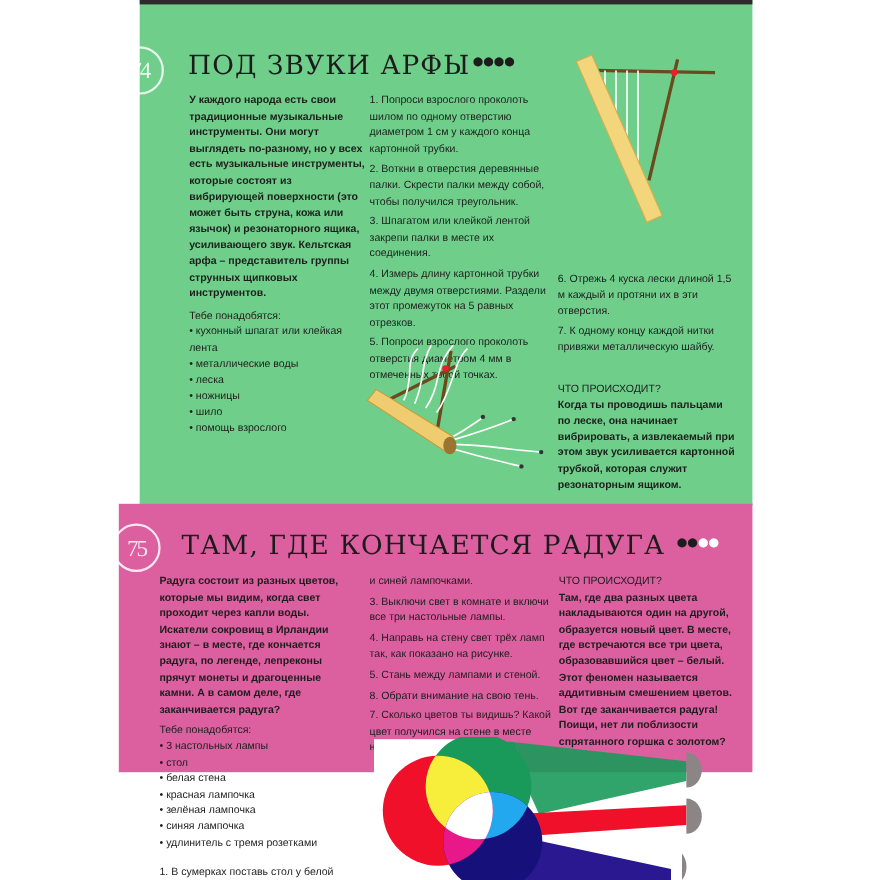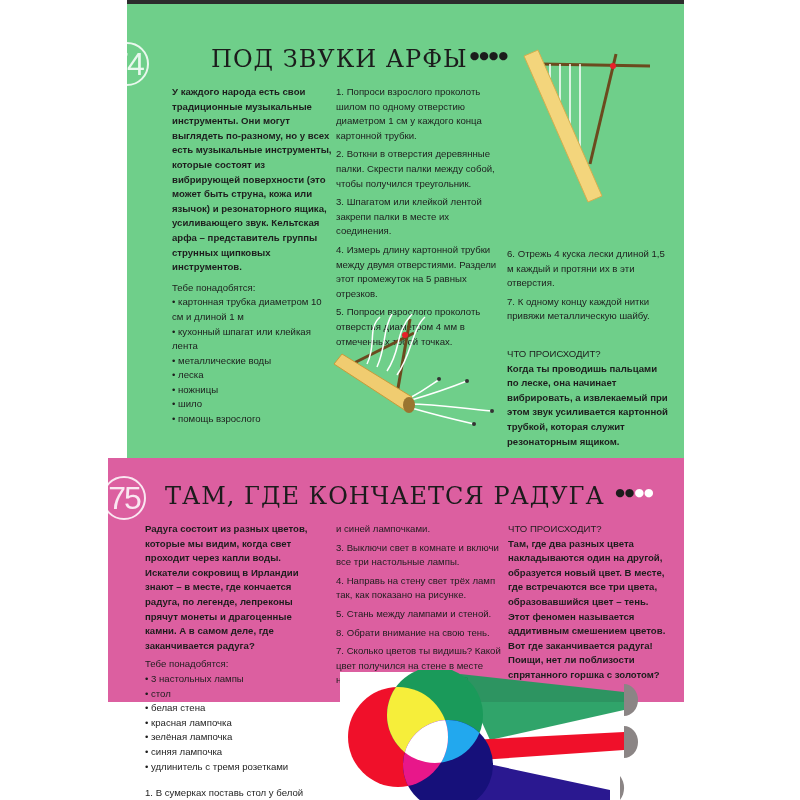--- a/index.html
+++ b/index.html
@@ -19,21 +19,21 @@
     background-size: 6px 6px;
   }
   .pink {
     left: 108px; top: 458px; width: 576px; height: 244px;
     background: #dc5fa0;
   }
   .num-circle {
     position: absolute; width: 40px; height: 40px; border-radius: 50%;
     border: 2px solid rgba(255,255,255,0.85);
     color: rgba(255,255,255,0.85);
-    font-family: Liberation Sans, sans-serif; font-size: 32px;
+    font-family: Liberation Serif, serif; font-size: 21px;
     display: flex; align-items: center; justify-content: center; letter-spacing: -2px;
   }
   .title {
     position: absolute; font-family: "DejaVu Serif", "Liberation Serif", serif;
     color: #1c1c1c; font-size: 24px; letter-spacing: 1px; white-space: nowrap;
   }
   .drops { font-size: 11px; letter-spacing: 0; vertical-align: 8px; margin-left: 2px; }
   .drop-light { color: #ffffff; }
   .col {
     position: absolute; font-family: "Liberation Sans", "DejaVu Sans", sans-serif;
@@ -45,29 +45,28 @@
   ul.needs { list-style: none; margin: 0; padding: 0; }
   ul.needs li::before { content: "• "; }
   .heading { font-weight: normal; margin: 0; }
   .illustration { position: absolute; }
 </style>
 </head>
 <body>
 
 <section class="panel green">
   <div class="num-circle" style="left:-22px; top:38px;">74</div>
-  <div class="title" style="left:44px; top:41px;margin-left:40px;">
+  <div class="title" style="left:44px; top:41px;">
     <span>ПОД ЗВУКИ АРФЫ</span><span class="drops">●●●●</span>
   </div>
 
   <div class="col" style="left:45px; top:81px; width:160px;">
     <p class="para bold">У каждого народа есть свои традиционные музыкальные инструменты. Они могут выглядеть по-разному, но у всех есть музыкальные инструменты, которые состоят из вибрирующей поверхности (это может быть струна, кожа или язычок) и резонаторного ящика, усиливающего звук. Кельтская арфа – представитель группы струнных щипковых инструментов.</p>
     <p class="heading" style="margin-top:6px;">Тебе понадобятся:</p>
     <ul class="needs">
-      <li>картонная трубка диаметром 10 см и длиной 1 м</li>
       <li>кухонный шпагат или клейкая лента</li>
       <li>металлические воды</li>
       <li>леска</li>
       <li>ножницы</li>
       <li>шило</li>
       <li>помощь взрослого</li>
     </ul>
   </div>
 
   <div class="col" style="left:209px; top:81px; width:162px;">
@@ -145,21 +144,21 @@
     <p class="step">и синей лампочками.</p>
     <p class="step">3. Выключи свет в комнате и включи все три настольные лампы.</p>
     <p class="step">4. Направь на стену свет трёх ламп так, как показано на рисунке.</p>
     <p class="step">5. Стань между лампами и стеной.</p>
     <p class="step">8. Обрати внимание на свою тень.</p>
     <p class="step">7. Сколько цветов ты видишь? Какой цвет получился на стене в месте наложения всех трёх цветов?</p>
   </div>
 
   <div class="col bold" style="left:400px; top:64px; width:162px;">
     <p class="heading">ЧТО ПРОИСХОДИТ?</p>
-    <p class="para">Там, где два разных цвета накладываются один на другой, образуется новый цвет. В месте, где встречаются все три цвета, образовавшийся цвет – тень. Этот феномен называется аддитивным смешением цветов. Вот где заканчивается радуга! Поищи, нет ли поблизости спрятанного горшка с золотом?</p>
+    <p class="para">Там, где два разных цвета накладываются один на другой, образуется новый цвет. В месте, где встречаются все три цвета, образовавшийся цвет – белый. Этот феномен называется аддитивным смешением цветов. Вот где заканчивается радуга! Поищи, нет ли поблизости спрятанного горшка с золотом?</p>
   </div>
 
   <svg class="illustration" style="left:232px; top:212px;" width="320" height="130" viewBox="0 0 320 130">
     <rect x="0" y="2" width="90" height="128" fill="#ffffff"></rect>
 
     <polygon points="120,4 284,22 284,40 150,70" fill="#1a9a5a" opacity="0.9"></polygon>
     <polygon points="130,70 284,62 284,80 140,90" fill="#f0102a"></polygon>
     <polygon points="130,90 270,120 270,130 120,130" fill="#2a1890"></polygon>
 
     <defs>

